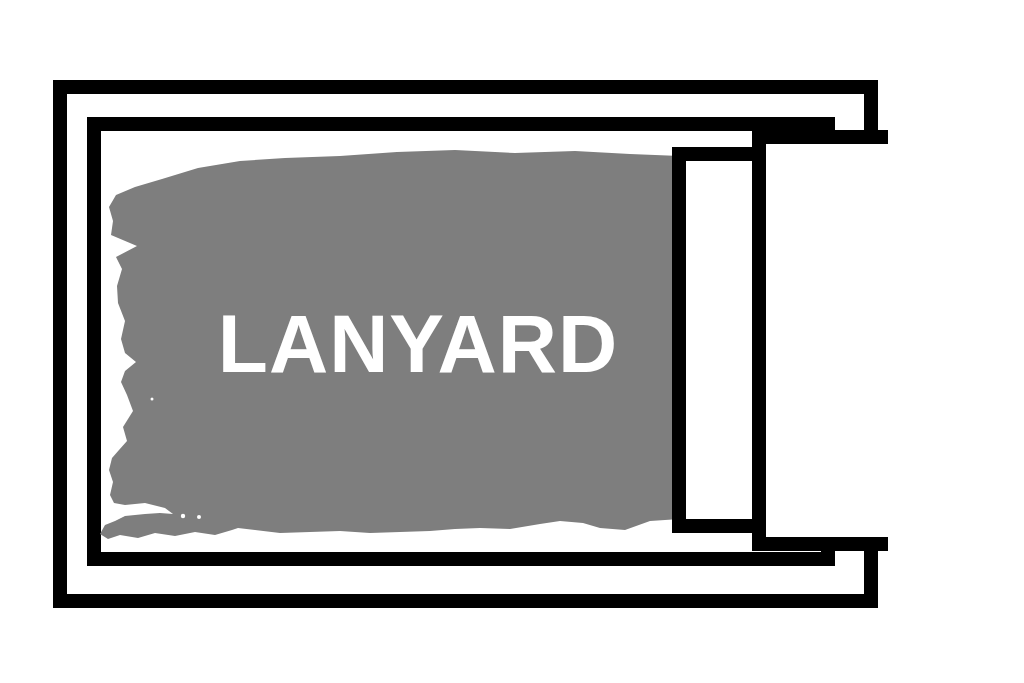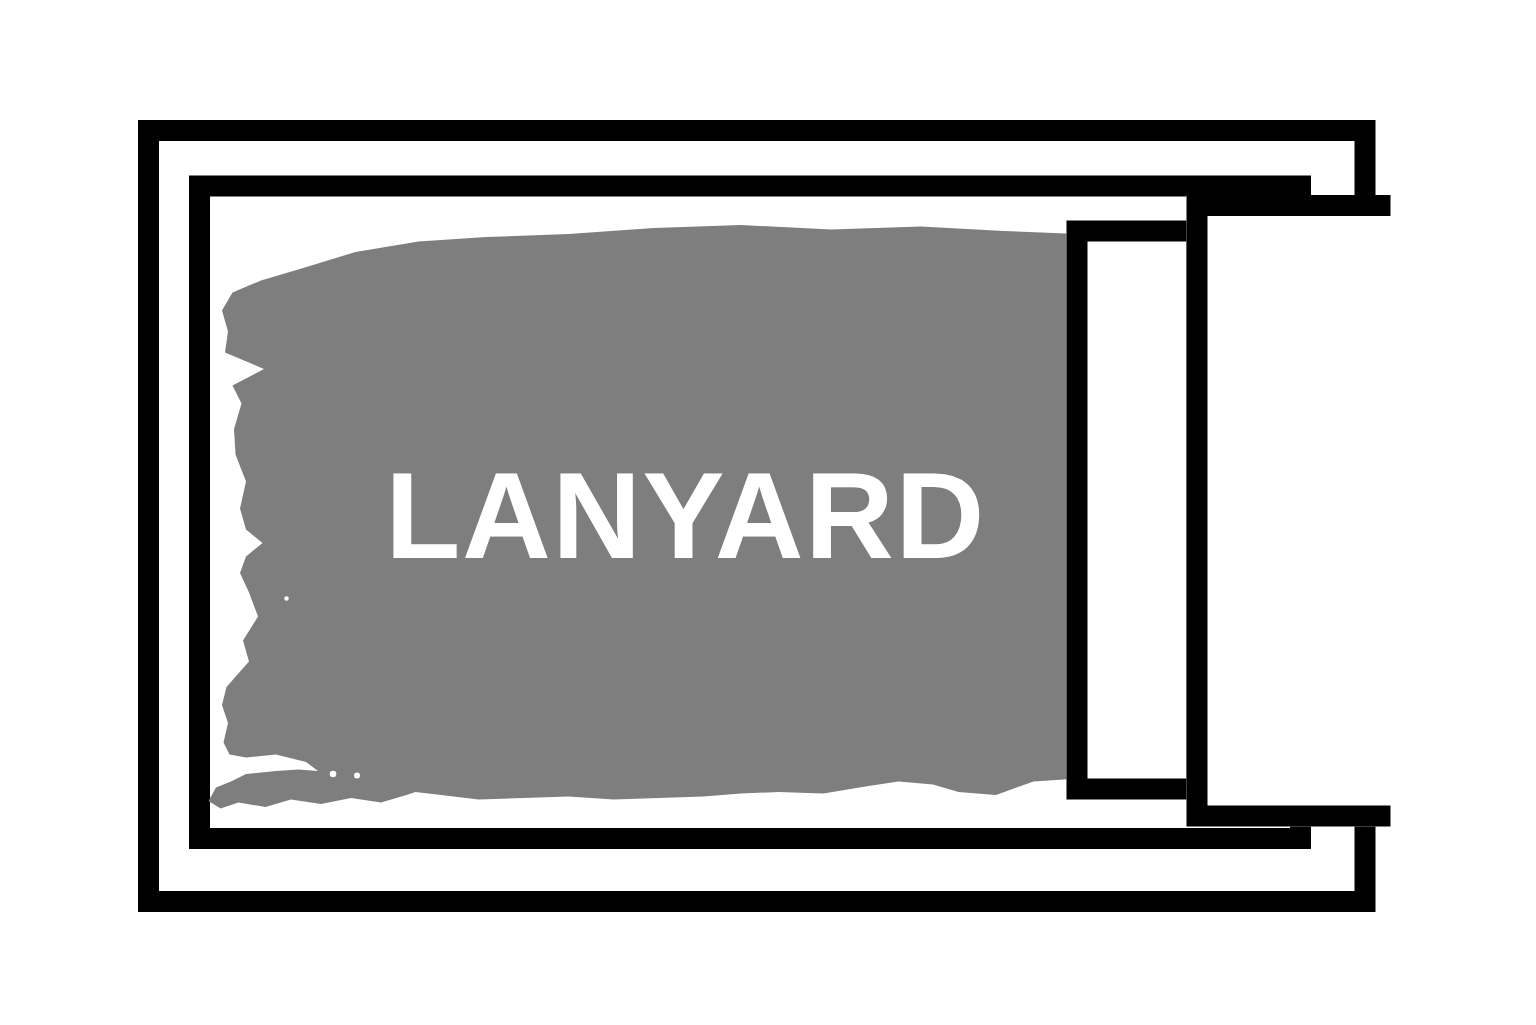--- a/index.html
+++ b/index.html
@@ -7,21 +7,20 @@
     padding: 0;
     background: #ffffff;
     font-family: "Liberation Sans", "DejaVu Sans", sans-serif;
   }
   .canvas {
     position: relative;
     width: 888px;
     height: 683px;
     background: #ffffff;
     overflow: hidden;
-    margin-left: 39px;
   }
   .canvas * { box-sizing: border-box; }
 
   
   .outer-frame {
     position: absolute;
     left: 53px; top: 80px;
     width: 825px; height: 528px;
     border: 14px solid #000000;
     background: transparent;

